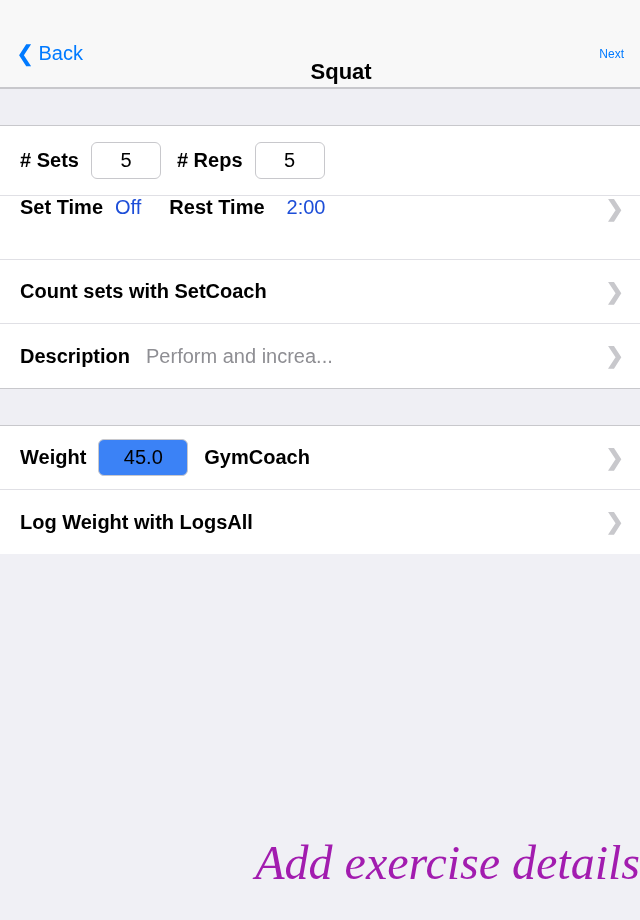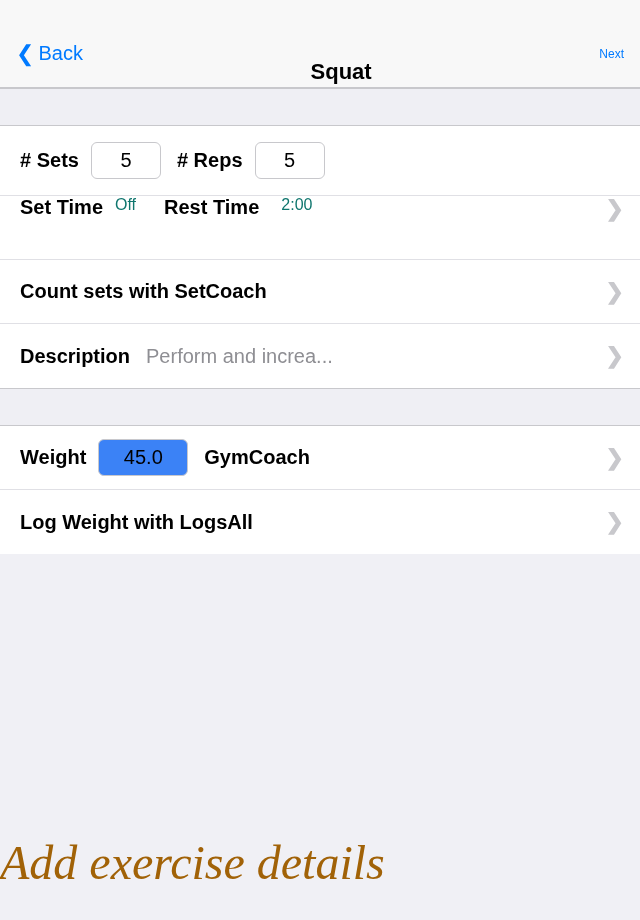--- a/index.html
+++ b/index.html
@@ -91,22 +91,22 @@
       margin-right: 12px;
     }
 
     .row-label-normal {
       font-size: 20px;
       font-weight: bold;
       color: #000;
     }
 
     .row-value-blue {
-      font-size: 16px;
-      color: #0f766e;
+      font-size: 20px;
+      color: #1d4ed8;
       margin-right: 12px;
     }
 
     .row-value-gray {
       font-size: 20px;
       color: #8e8e93;
       margin-right: 8px;
     }
 
     .input-box {
@@ -161,23 +161,23 @@
       border-bottom: 1px solid #e0e0e5;
       position: relative;
     }
 
     
     .bottom-text {
       position: absolute;
       bottom: 30px;
       left: 0;
       right: 0;
-      text-align: left;
+      text-align: right;
       font-size: 48px;
-      color: #a16207;
+      color: #a21caf;
       font-family: 'Palatino Linotype', 'Book Antiqua', Palatino, Georgia, serif;
       font-style: italic;
     }
   </style>
 </head>
 <body>
 
 <div class="nav-bar">
   <div class="nav-back">
     <span class="nav-back-chevron">❮</span>

